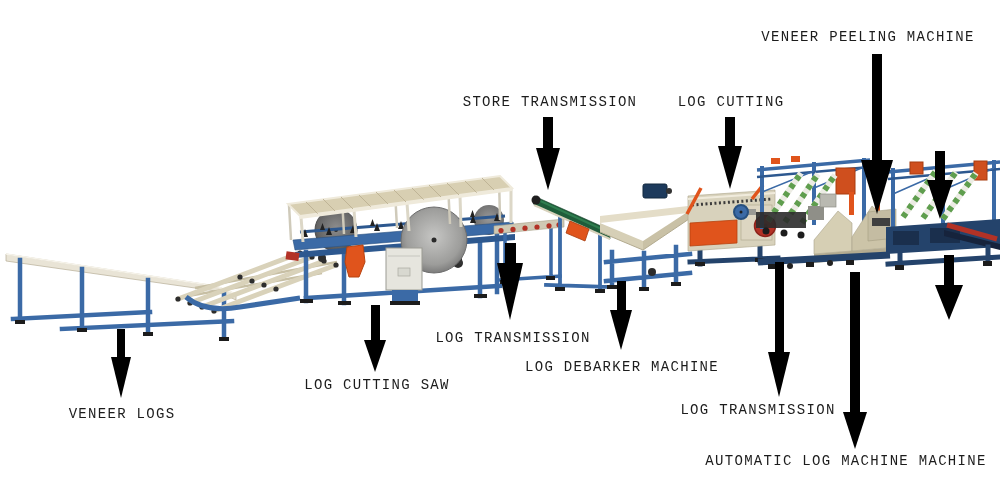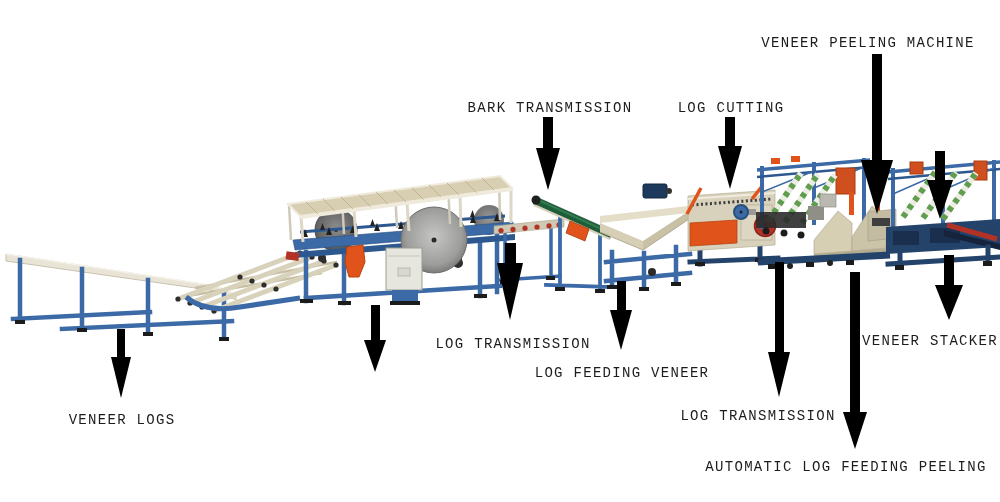--- a/index.html
+++ b/index.html
@@ -1,21 +1,21 @@
 <!DOCTYPE html>
 <html style="--arrow-color: #000000; --label-color: #1c1c1c; --steel-blue: #3b6aa6; --deep-blue: #2d588f; --navy: #24436b; --dark-navy: #1d3a5c; --beige: #d8cfb2; --cream: #d8d2bc; --orange: #e0541c; --red: #b33226; --belt-green: #1f5c3a; --stripe-green: #5f9e4e;"><head>
 <meta charset="utf-8">
 <style>
   html,body{margin:0;padding:0;background:#fff;}
   #stage{position:relative;width:1000px;height:502px;background:#fff;overflow:hidden;
          font-family:"Liberation Mono",monospace;}
   #machinery{position:absolute;left:0;top:0;}
   #annotations{position:absolute;left:0;top:0;width:1000px;height:502px;pointer-events:none;}
   .lbl{position:absolute;transform:translateX(-50%);white-space:nowrap;
-       font:14px "Liberation Mono",monospace;letter-spacing:1.3px;color:var(--label-color,#1c1c1c);margin-top:6px;}
+       font:14px "Liberation Mono",monospace;letter-spacing:1.3px;color:var(--label-color,#1c1c1c);}
   .arrow{position:absolute;transform:translateX(-50%);display:flex;flex-direction:column;align-items:center;}
   .arrow .shaft{background:var(--arrow-color,#000);}
   .arrow .head{width:0;height:0;
        border-left:0 solid transparent;border-right:0 solid transparent;
        border-top:0 solid var(--arrow-color,#000);}
   .leg{stroke:var(--steel-blue,#3b6aa6);stroke-width:4.5;fill:none;stroke-linecap:square;}
   .legn{stroke:var(--navy,#24436b);stroke-width:5;fill:none;stroke-linecap:square;}
   .foot{fill:#1c1c1c;}
   .pivot{fill:#2d2d2d;}
 </style>
@@ -224,28 +224,28 @@
     <rect class="foot" x="768" y="264" width="8" height="5"></rect>
         <rect class="foot" x="806" y="262" width="8" height="5"></rect>
     <rect class="foot" x="846" y="260" width="8" height="5"></rect>
     <circle cx="790" cy="266" r="3" fill="#222222"></circle>
         <circle cx="830" cy="263" r="3" fill="#222222"></circle>
   </g>
 </svg>
 
 <div id="annotations">
       <div class="lbl" style="left: 122px; top: 406px;">VENEER LOGS</div>
+      <div class="lbl" style="left: 377px; top: 377px;">LOG CUTTING SAW</div>
       <div class="lbl" style="left: 513px; top: 330px;">LOG TRANSMISSION</div>
-      <div class="lbl" style="left: 622px; top: 359px;">LOG FEEDING VENEER</div>
-      <div class="lbl" style="left: 550px; top: 94px;">BARK TRANSMISSION</div>
+      <div class="lbl" style="left: 622px; top: 359px;">LOG DEBARKER MACHINE</div>
+      <div class="lbl" style="left: 550px; top: 94px;">STORE TRANSMISSION</div>
       <div class="lbl" style="left: 731px; top: 94px;">LOG CUTTING</div>
       <div class="lbl" style="left: 868px; top: 29px;">VENEER PEELING MACHINE</div>
-      <div class="lbl" style="left: 930px; top: 327px;">VENEER STACKER</div>
       <div class="lbl" style="left: 758px; top: 402px;">LOG TRANSMISSION</div>
-      <div class="lbl" style="left: 846px; top: 453px;">AUTOMATIC LOG FEEDING PEELING</div>
+      <div class="lbl" style="left: 846px; top: 453px;">AUTOMATIC LOG MACHINE MACHINE</div>
       <div class="arrow" style="left: 121px; top: 329px;">
         <div class="shaft" style="width: 8px; height: 28px;"></div>
         <div class="head" style="border-left-width: 10px; border-right-width: 10px; border-top-width: 41px;"></div>
       </div>
       <div class="arrow" style="left: 375px; top: 305px;">
         <div class="shaft" style="width: 9px; height: 35px;"></div>
         <div class="head" style="border-left-width: 11px; border-right-width: 11px; border-top-width: 32px;"></div>
       </div>
       <div class="arrow" style="left: 510px; top: 243px;">
         <div class="shaft" style="width: 11px; height: 20px;"></div>

